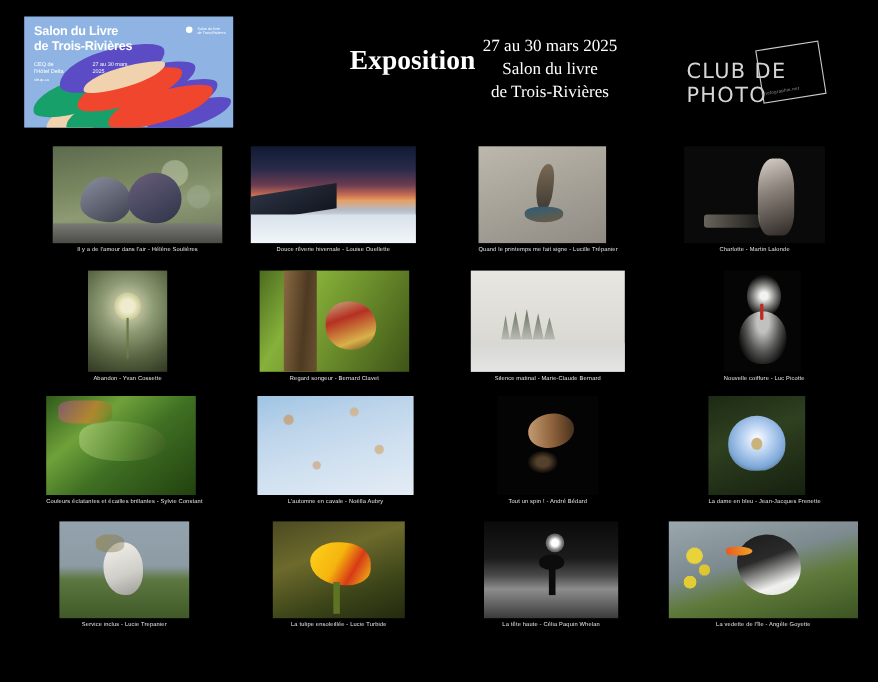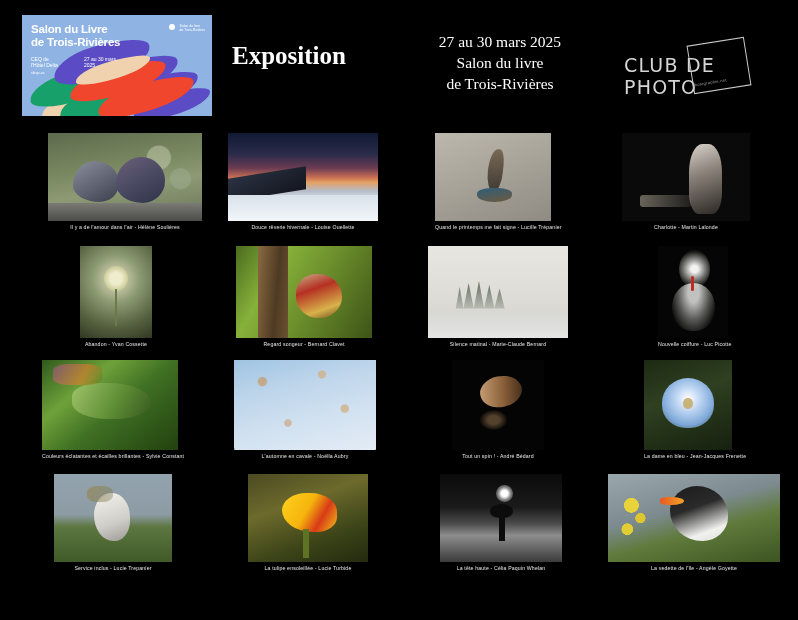--- a/index.html
+++ b/index.html
@@ -107,21 +107,21 @@
   .w-red2    { left: 74px;  top: 68px; width: 100px; height: 28px; background: #f0462d; transform: rotate(-16deg); z-index: 5;}
   .w-sand1   { left: 18px;  top: 74px; width: 92px;  height: 26px; background: #f0d3ae; transform: rotate(-16deg); z-index: 2;}
   .w-sand2   { left: 52px;  top: 46px; width: 78px;  height: 18px; background: #f0d3ae; transform: rotate(-16deg); z-index: 5;}
   .w-purple4 { left: 110px; top: 78px; width: 80px;  height: 22px; background: #5b4bc4; transform: rotate(-16deg); z-index: 4;}
 
   .exposition {
     position: absolute;
     left: 232px;
     top: 42px;
     width: 200px;
-    text-align: left;
+    text-align: right;
     font-family: "Liberation Serif", serif;
     font-weight: bold;
     font-size: 25px;
     color: #ffffff;
   }
 
   .event-info {
     position: absolute;
     left: 400px;
     top: 31px;

